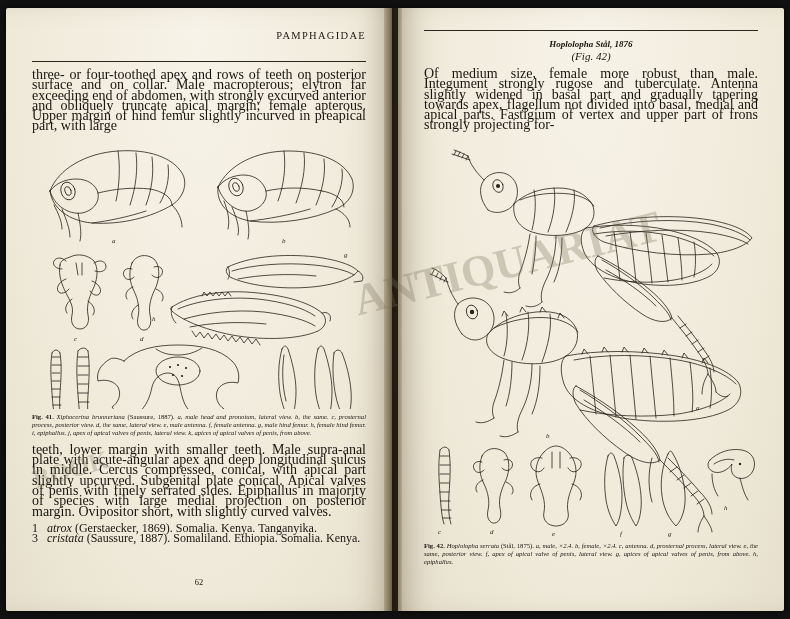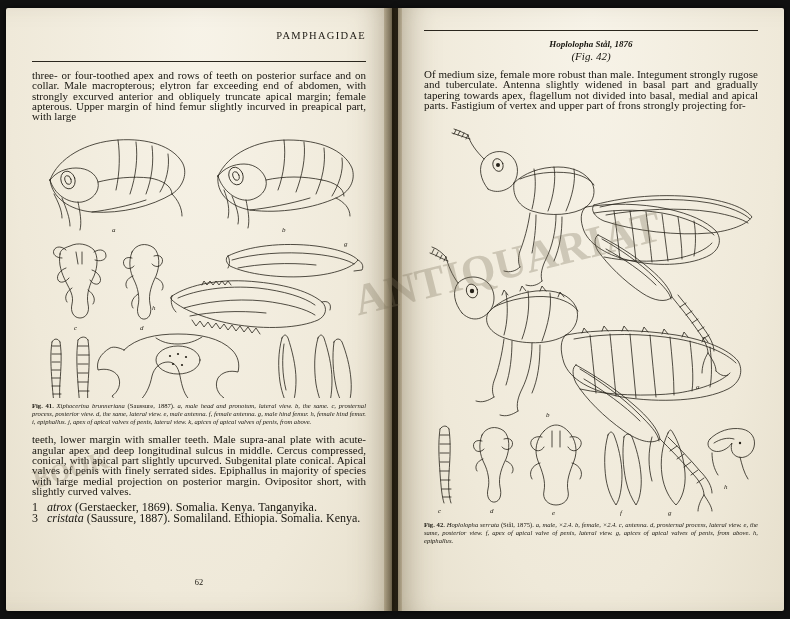--- a/index.html
+++ b/index.html
@@ -57,21 +57,21 @@
     font-weight: normal;
     color: #1d1a14;
     margin-bottom: 20px;
   }
   .runhead.italic { font-style: italic; letter-spacing: 1.1px; }
   .rule {
     border-top: 1.1px solid #2a261d;
     margin: 0 0 8px 0;
   }
   p.body {
-    font-size: 11px;
+    font-size: 14px;
     line-height: 10.3px;
     color: #17150f;
     margin: 0 0 7px 0;
     text-align: justify;
     hyphens: auto;
   }
   .genus-head {
     text-align: center;
     font-size: 9px;
     font-style: italic;

